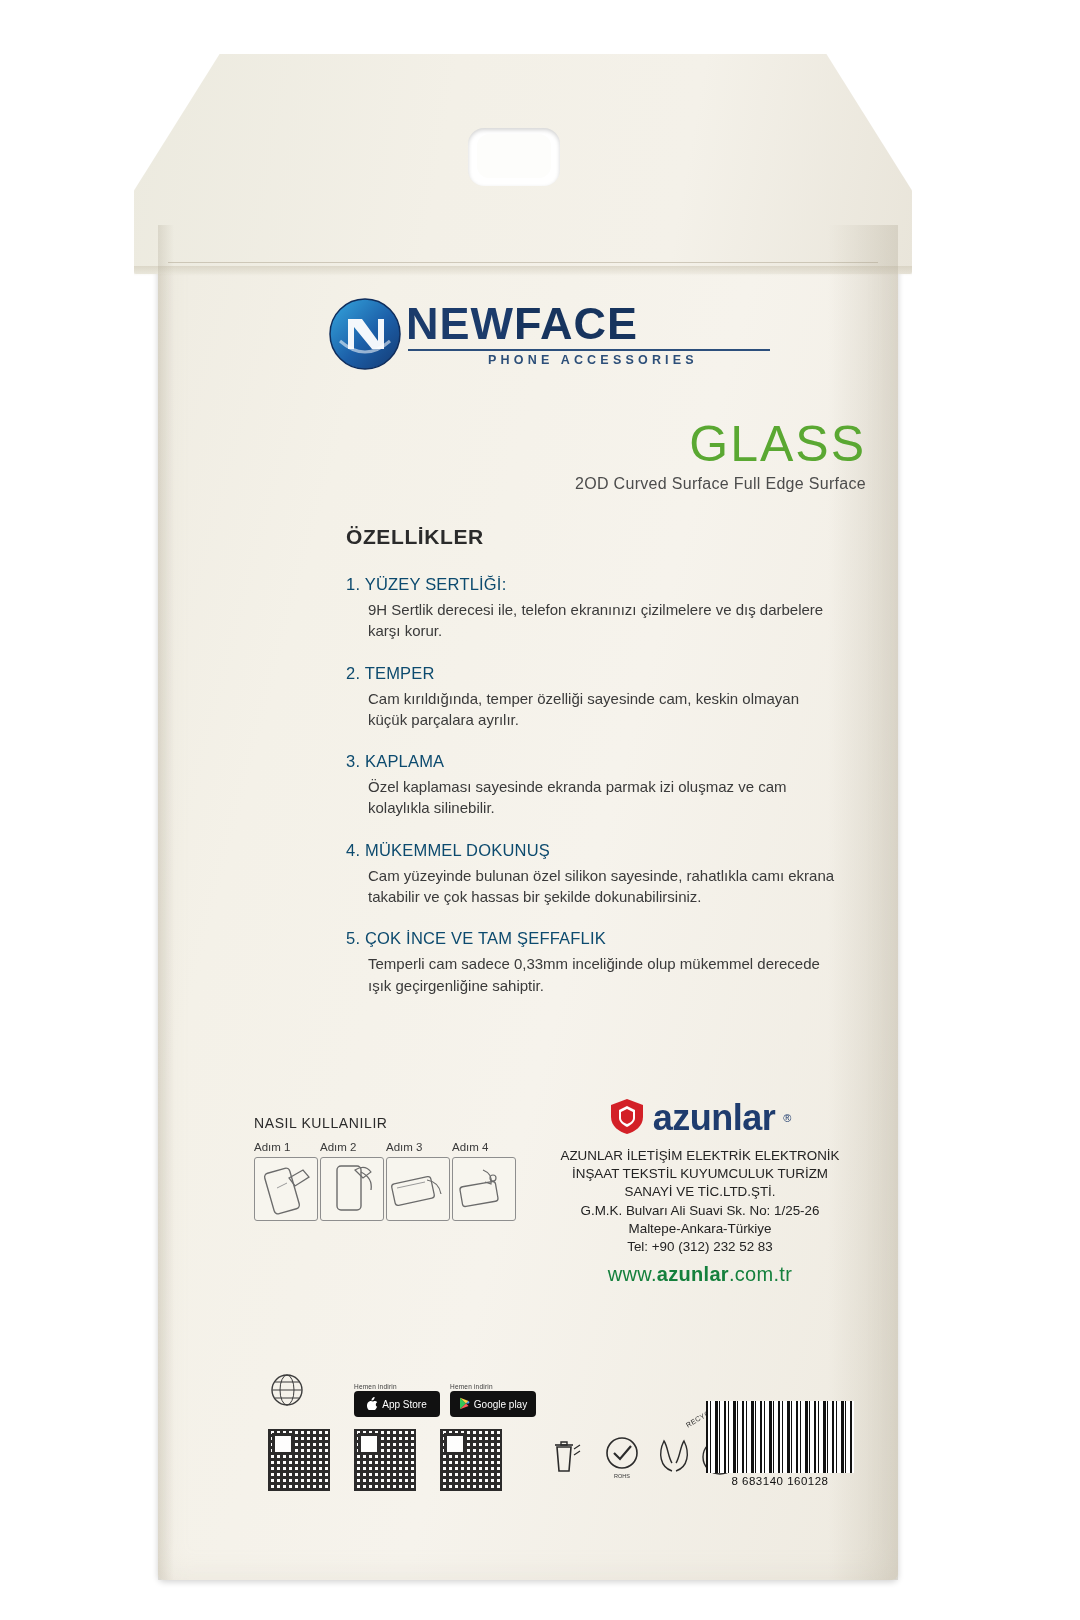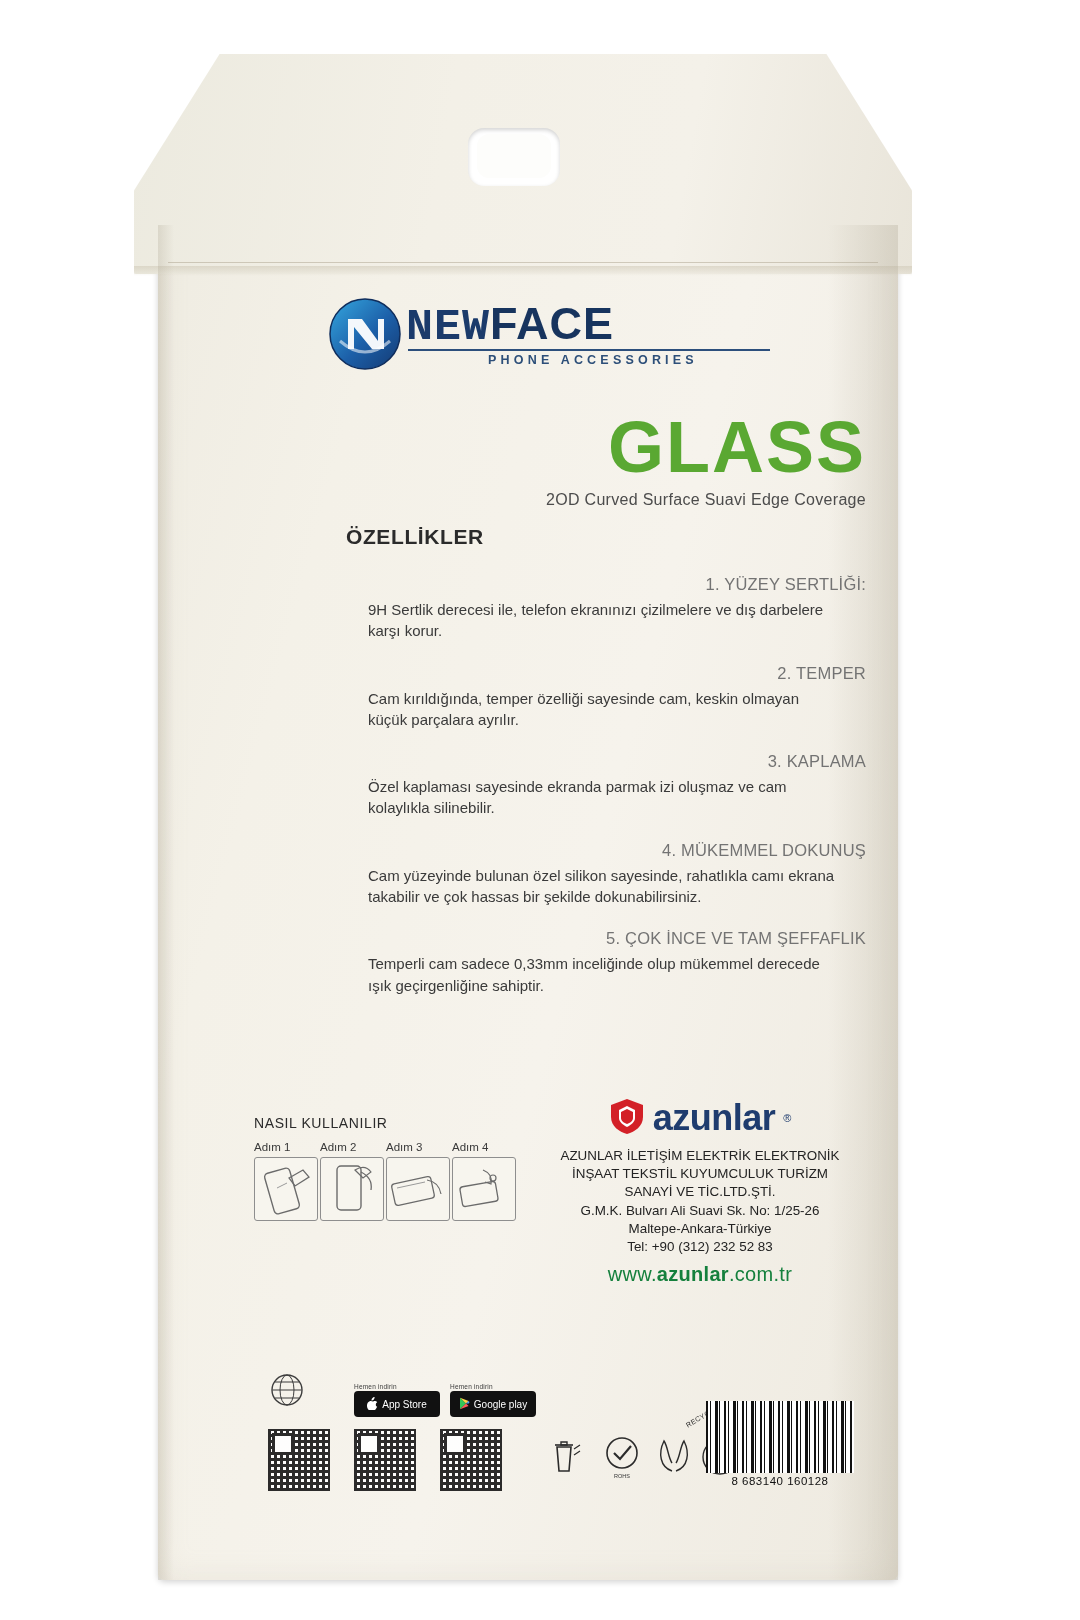--- a/index.html
+++ b/index.html
@@ -120,21 +120,21 @@
     position: absolute;
     left: 78px;
     top: 4px;
     font-size: 45px;
     letter-spacing: 1px;
     font-weight: bold;
     line-height: 1;
     color: #18365f;
     font-family: "Liberation Sans", sans-serif;
   }
-  .brand-text .new { color: #1b3b6b; font-family: Liberation Mono, monospace; }
+  .brand-text .new { color: #1b3b6b; }
   .brand-text .face { color: #17345e; }
   .brand-rule {
     position: absolute;
     left: 80px;
     top: 52px;
     width: 362px;
     height: 2px;
     background: #2c4f7c;
   }
   .brand-sub {
@@ -156,26 +156,26 @@
     width: 460px;
   }
   .tg-tempered {
     font-size: 30px;
     font-weight: bold;
     letter-spacing: 3.4px;
     color: #5aa832;
     line-height: 1;
   }
   .tg-glass {
-    font-size: 72px;
-    font-weight: bold;
+    font-size: 50px;
+    font-weight: normal;
     letter-spacing: 2px;
     color: #5aa832;
     line-height: 1.08;
-    margin-top: 6px;
+    margin-top: 14px;
   }
   .tg-sub {
     font-size: 16px;
     color: #4c4c4c;
     letter-spacing: 0.3px;
     margin-top: 4px;
   }
 
   
   .features {
@@ -189,24 +189,23 @@
     font-weight: bold;
     color: #2b2b2b;
     letter-spacing: 0.6px;
     margin-bottom: 26px;
   }
   .feature {
     margin-bottom: 22px;
   }
   .feature-head {
     font-size: 16.5px;
-    color: #737373;
+    color: #0c4a6e;
     margin-bottom: 5px;
     letter-spacing: 0.2px;
-    text-align: right;
   }
   .feature-body {
     font-size: 15px;
     color: #3a3a3a;
     line-height: 1.42;
     padding-left: 22px;
     max-width: 470px;
   }
 
   
@@ -404,21 +403,21 @@
       </div>
       <div class="brand-text">
         <span class="new">NEW</span><span class="face">FACE</span>
       </div>
       <div class="brand-rule"></div>
       <div class="brand-sub">PHONE ACCESSORIES</div>
     </div>
 
     <div class="tg">
       <div class="tg-glass">GLASS</div>
-      <div class="tg-sub">2OD Curved Surface Suavi Edge Coverage</div>
+      <div class="tg-sub">2OD Curved Surface Full Edge Surface</div>
     </div>
 
     <div class="features">
       <div class="features-title">ÖZELLİKLER</div>
 
       <div class="feature">
         <div class="feature-head">
           <span>1.</span>
           <span>YÜZEY SERTLİĞİ:</span>
         </div>

